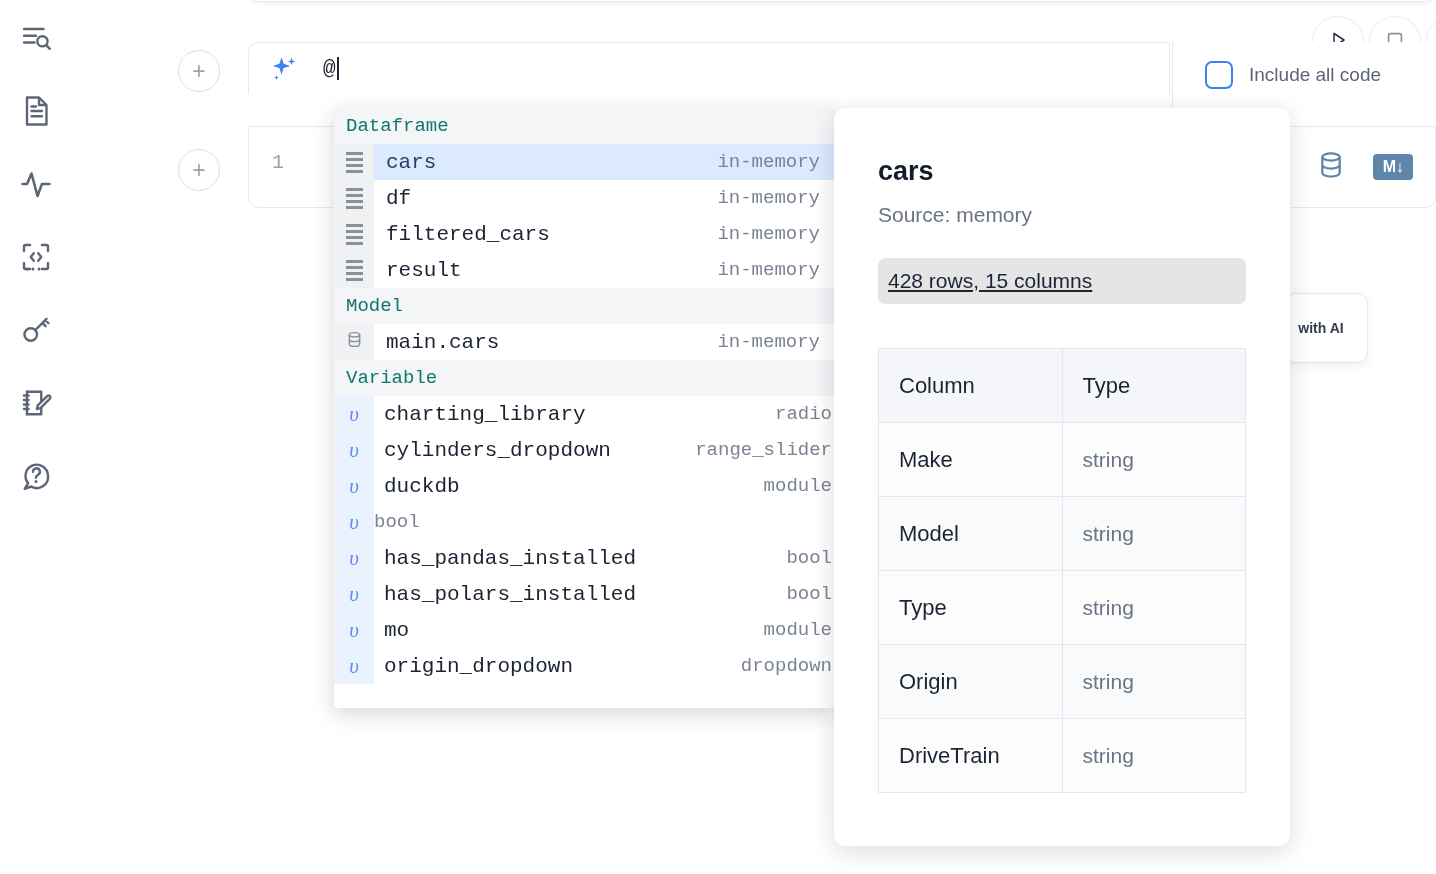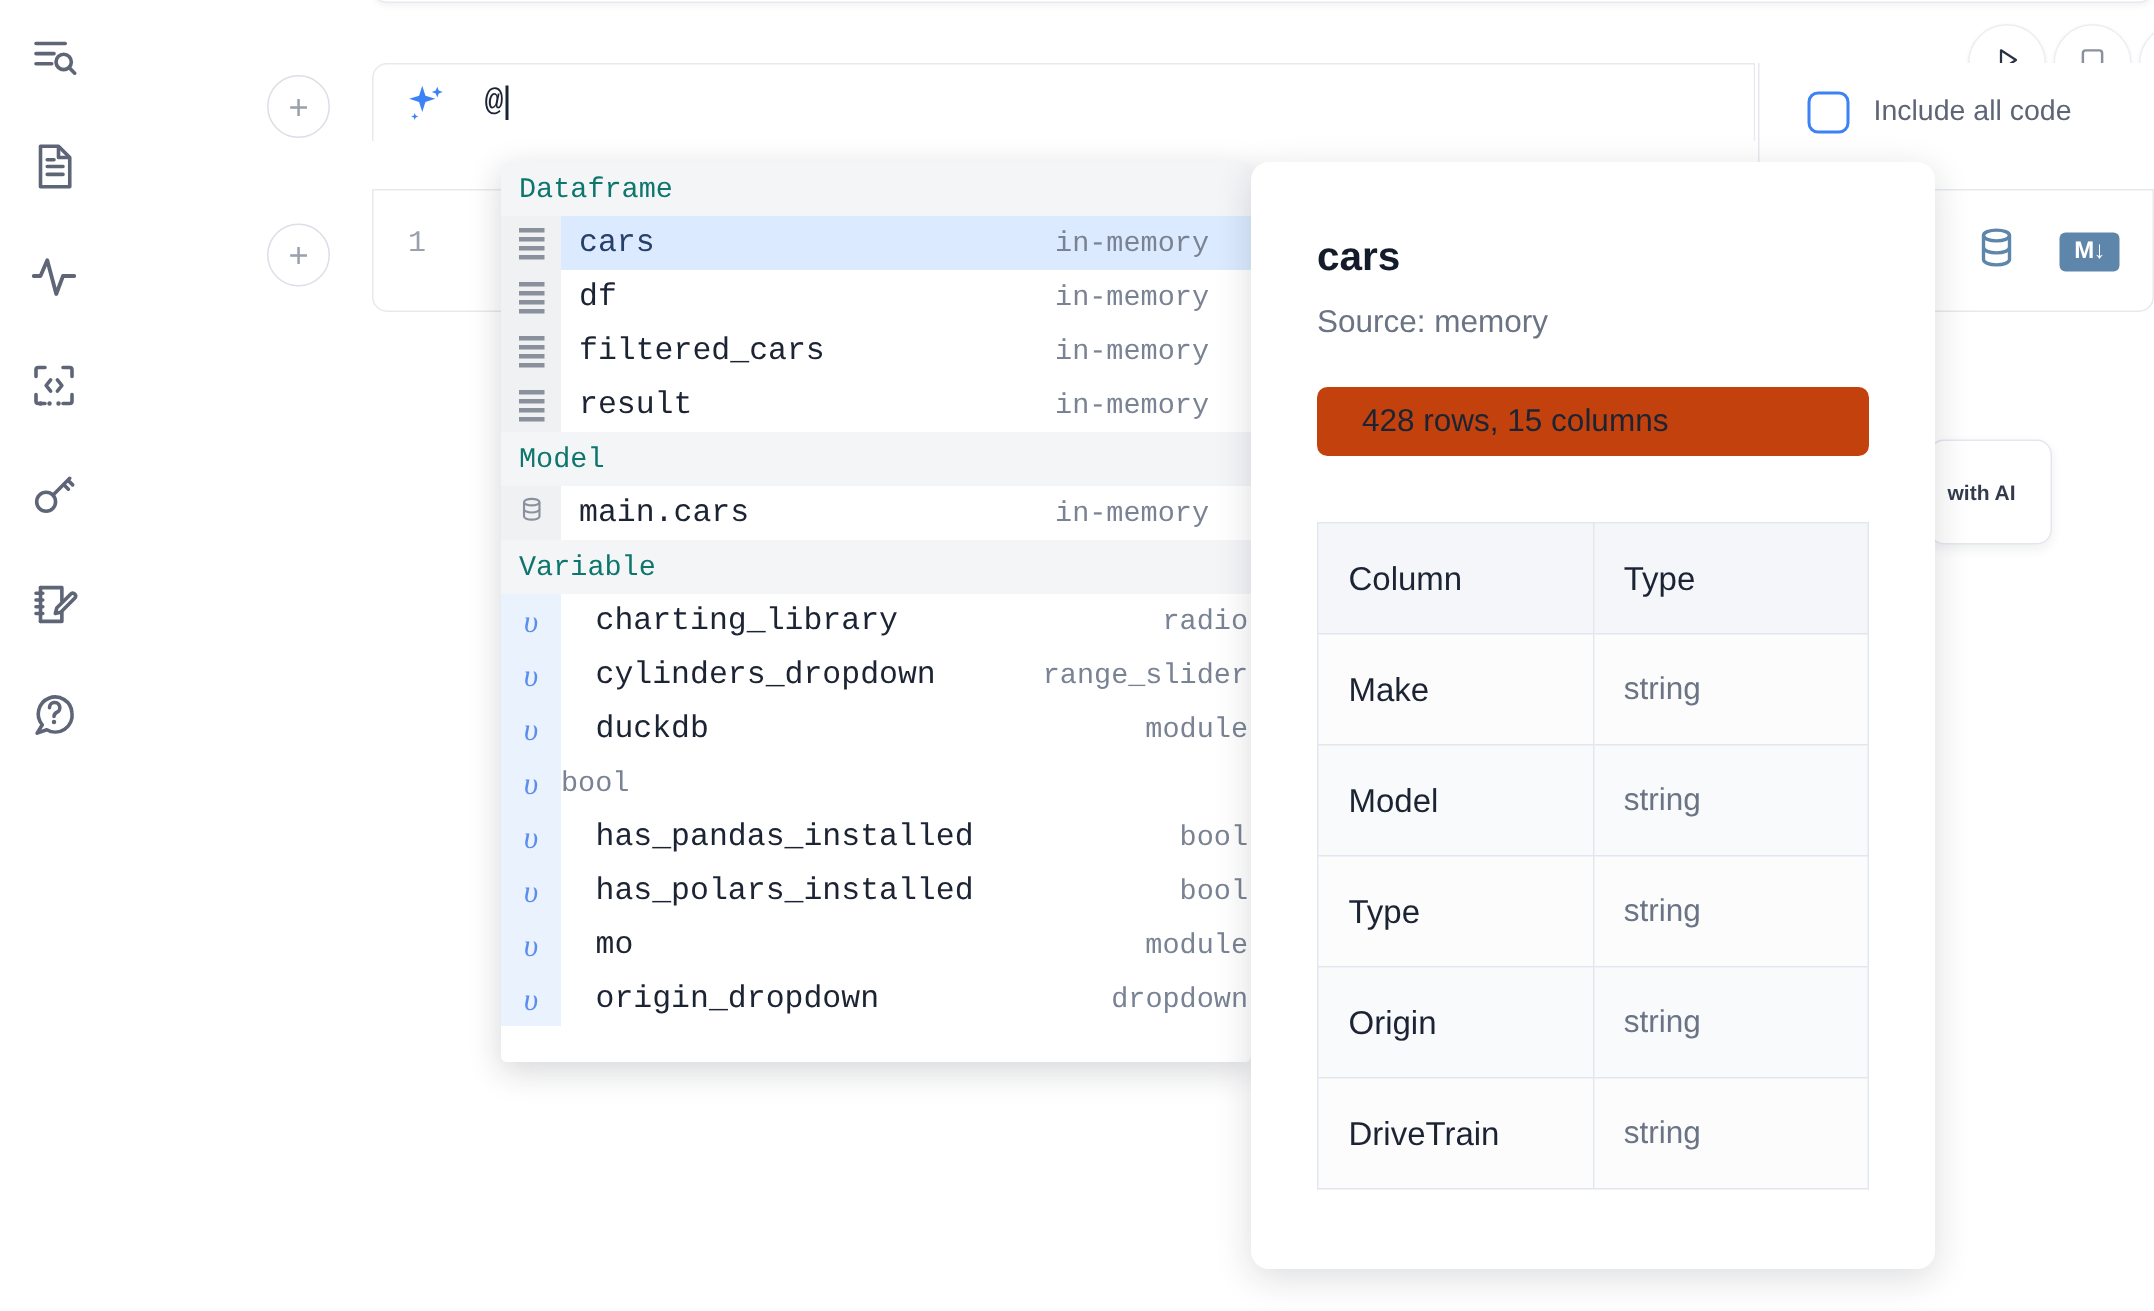--- a/index.html
+++ b/index.html
@@ -162,23 +162,23 @@
     background: #f0f1f3;
   }
   .ac-row.var .ac-gutter { background: #eaf2fd; }
   .ac-row.selected .ac-gutter { background: #f0f1f3; }
   .ac-label {
     flex: 1; font-size: 21px; color: #1c2434; padding-left: 12px;
     white-space: nowrap;
   }
   .ac-row.selected .ac-label { color: #27406b; }
   .ac-type {
-    font-size: 19px; color: #7a8394; padding-right: 28px; white-space: nowrap;
-  }
-  .ac-row.var .ac-label { padding-left: 23px; }
+    font-size: 19px; color: #7a8394; padding-right: 14px; white-space: nowrap;
+  }
+  .ac-row.var .ac-label { padding-left: 10px; }
   .ac-row.var .ac-type { padding-right: 2px; }
   .var-glyph {
     font-family: "Liberation Serif", serif; font-style: italic;
     color: #5b8def; font-size: 21px;
   }
   .bars { display: flex; flex-direction: column; gap: 3px; }
   .bars i { display: block; width: 17px; height: 3px; background: #8a909c; }
 
   
   .panel {
@@ -191,23 +191,23 @@
   .panel-title {
     position: absolute; left: 44px; top: 48px;
     font-size: 27px; font-weight: bold; color: #141b2b;
   }
   .panel-source {
     position: absolute; left: 44px; top: 95px;
     font-size: 21px; color: #6b7485;
   }
   .panel-shape {
     position: absolute; left: 44px; top: 150px;
-    width: 368px; height: 46px; background: #c2410c; border-radius: 7px;
-    display: flex; align-items: center; padding-left: 30px;
-    font-size: 21px; color: #1c2434;
+    width: 368px; height: 46px; background: #e5e5e5; border-radius: 7px;
+    display: flex; align-items: center; padding-left: 10px;
+    font-size: 21px; color: #1c2434; text-decoration: underline;
   }
   .panel-table {
     position: absolute; left: 44px; top: 240px;
     width: 368px; border-collapse: collapse; table-layout: fixed;
   }
   .panel-table th, .panel-table td {
     border: 1px solid #e2e7ef;
     height: 74px; text-align: left; padding-left: 20px; font-weight: normal;
   }
   .panel-table th {

